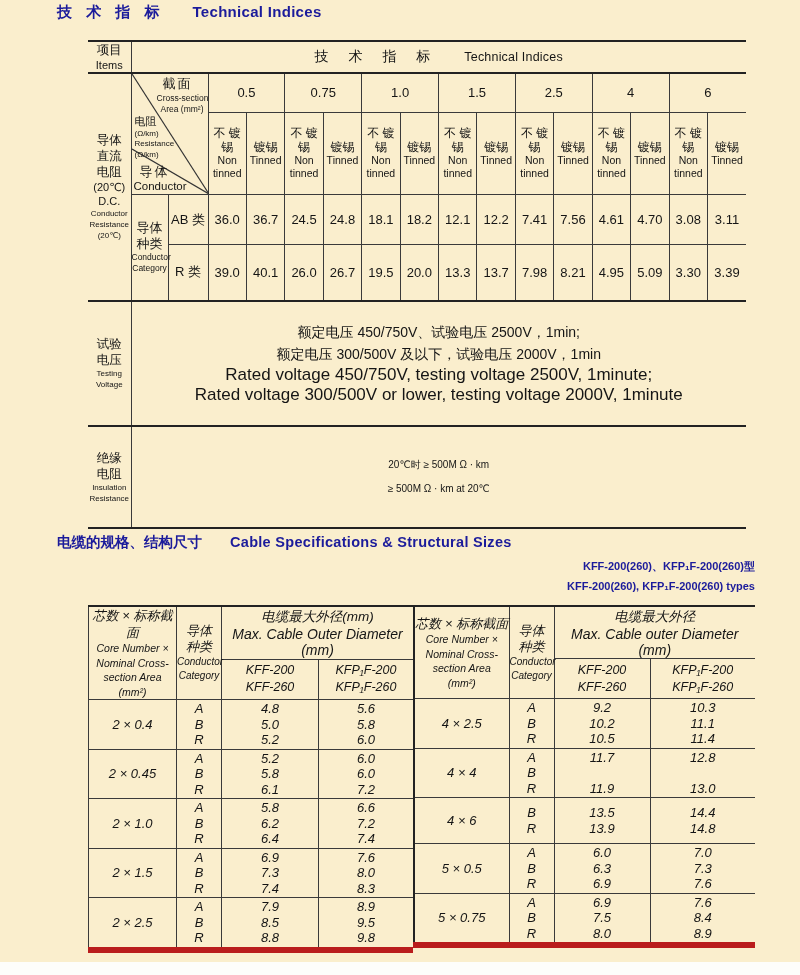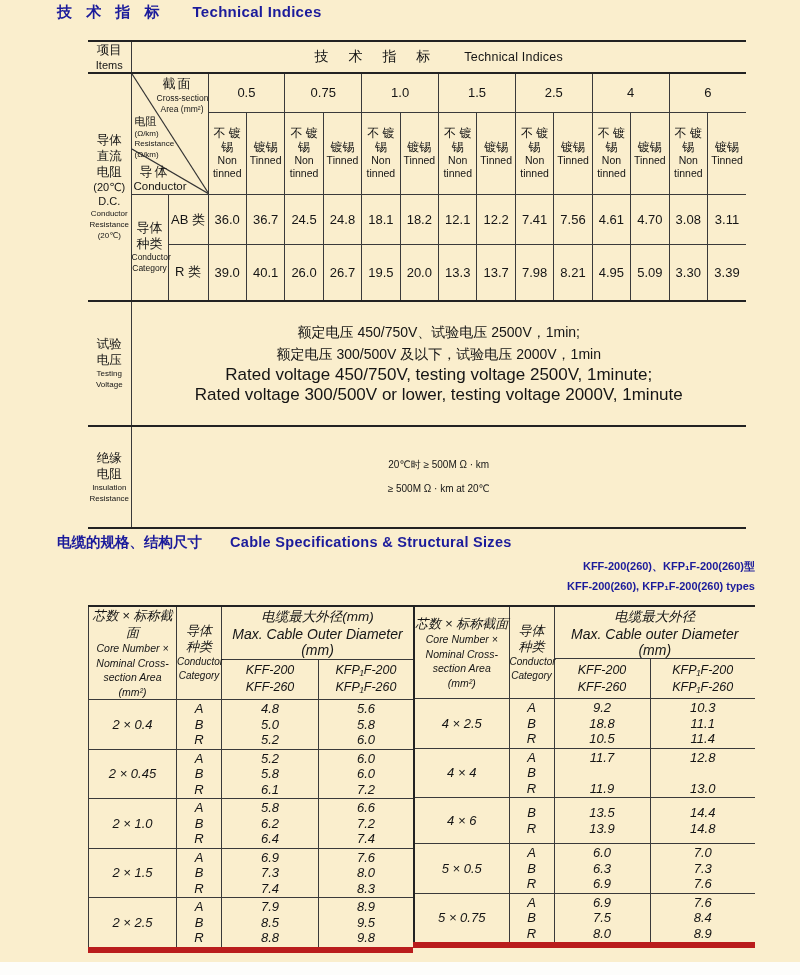--- a/index.html
+++ b/index.html
@@ -455,21 +455,21 @@
     <tbody>
         <tr>
           <td class="size">4 × 2.5</td>
           <td class="cats">
             <div>A</div>
             <div>B</div>
             <div>R</div>
           </td>
           <td class="vals">
             <div>9.2</div>
-            <div>18.8</div>
+            <div>10.2</div>
             <div>10.5</div>
           </td>
           <td class="vals noR">
             <div>10.3</div>
             <div>11.1</div>
             <div>11.4</div>
           </td>
         </tr>
         <tr>
           <td class="size">4 × 4</td>

